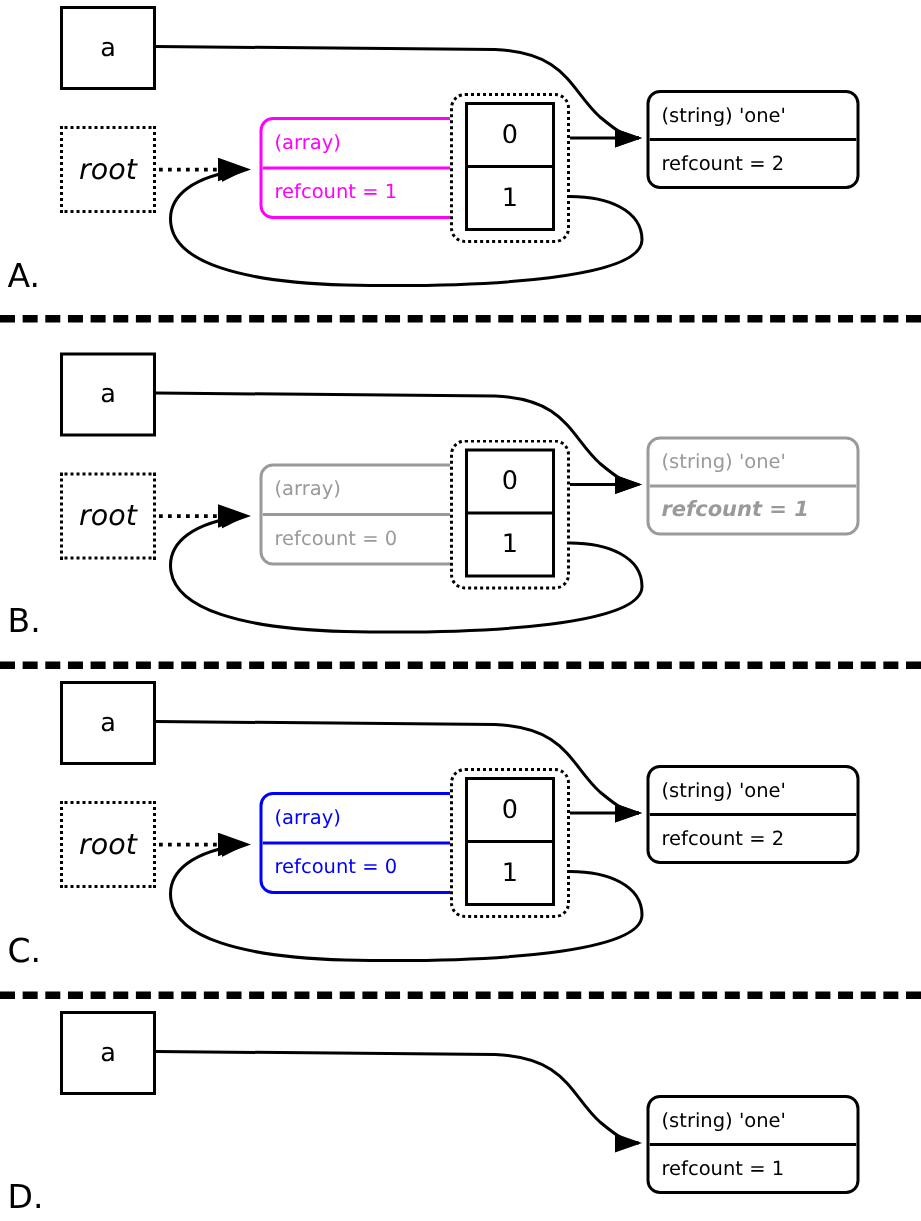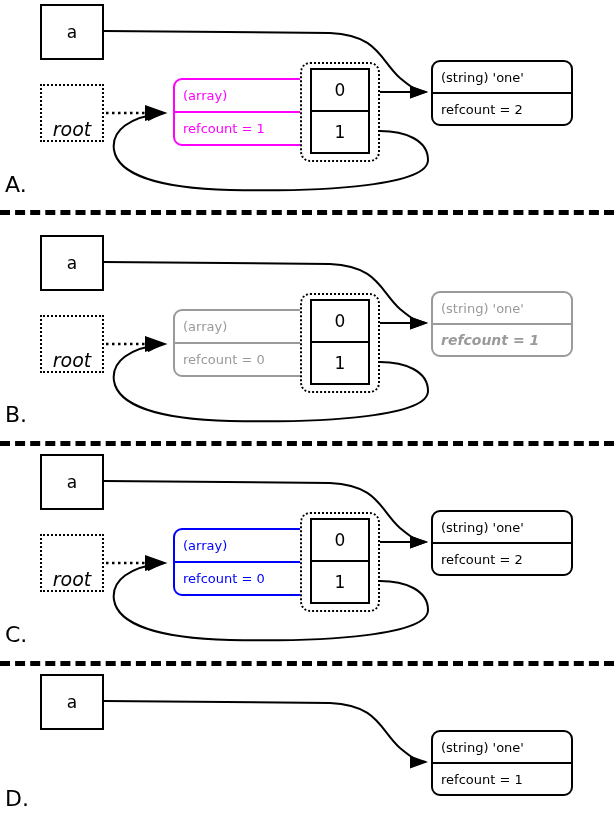--- a/index.html
+++ b/index.html
@@ -36,21 +36,21 @@
     display: flex;
     align-items: center;
     justify-content: center;
     font-size: 17px;
     color: #000;
   }
   .root-box {
     border: 2.5px dotted #000;
     background: #fff;
     display: flex;
-    align-items: flex-end;
+    align-items: center;
     justify-content: center;
     font-size: 19px;
     font-style: italic;
     color: #000;
   }
   
   .zval {
     border: 2px solid #000;
     border-radius: 9px;
     background: #fff;

